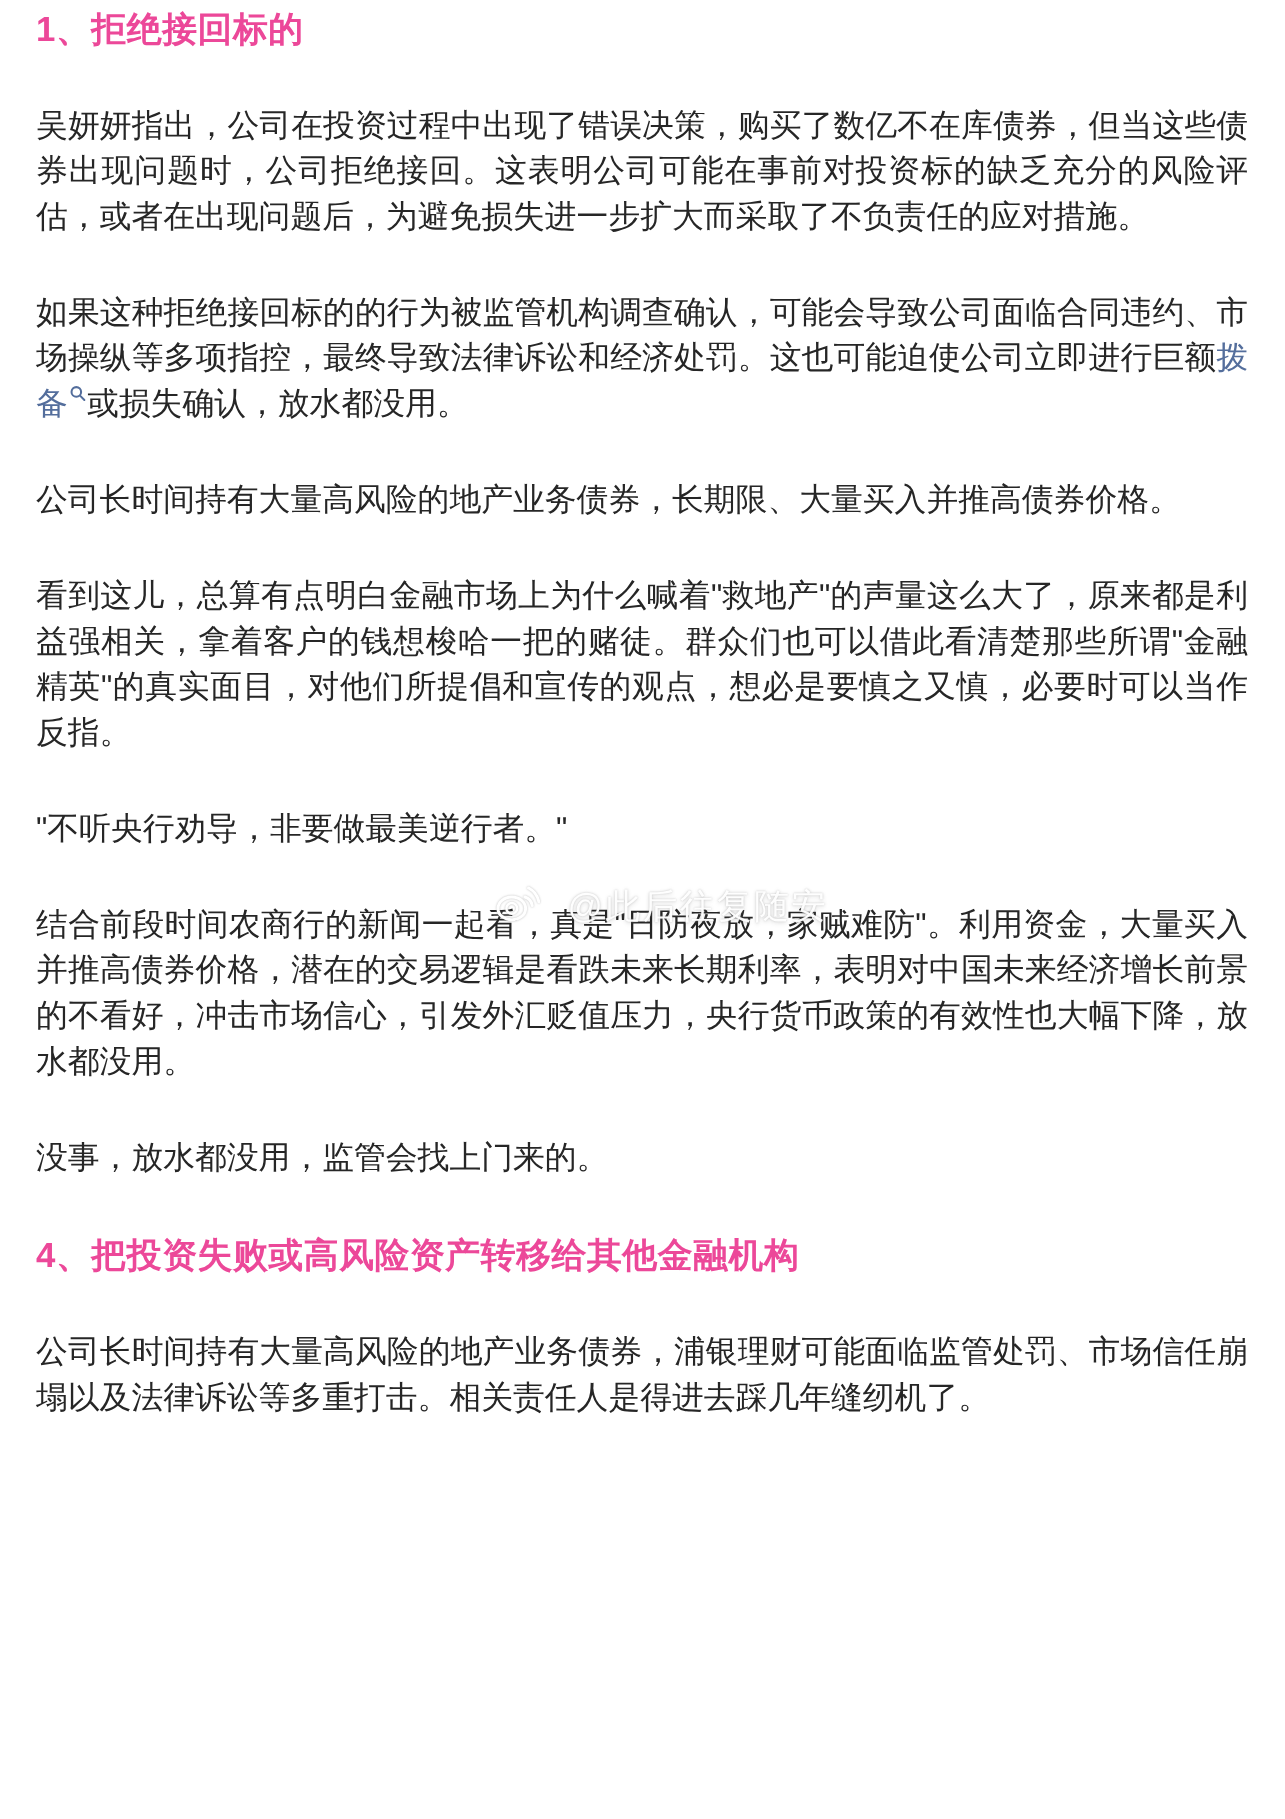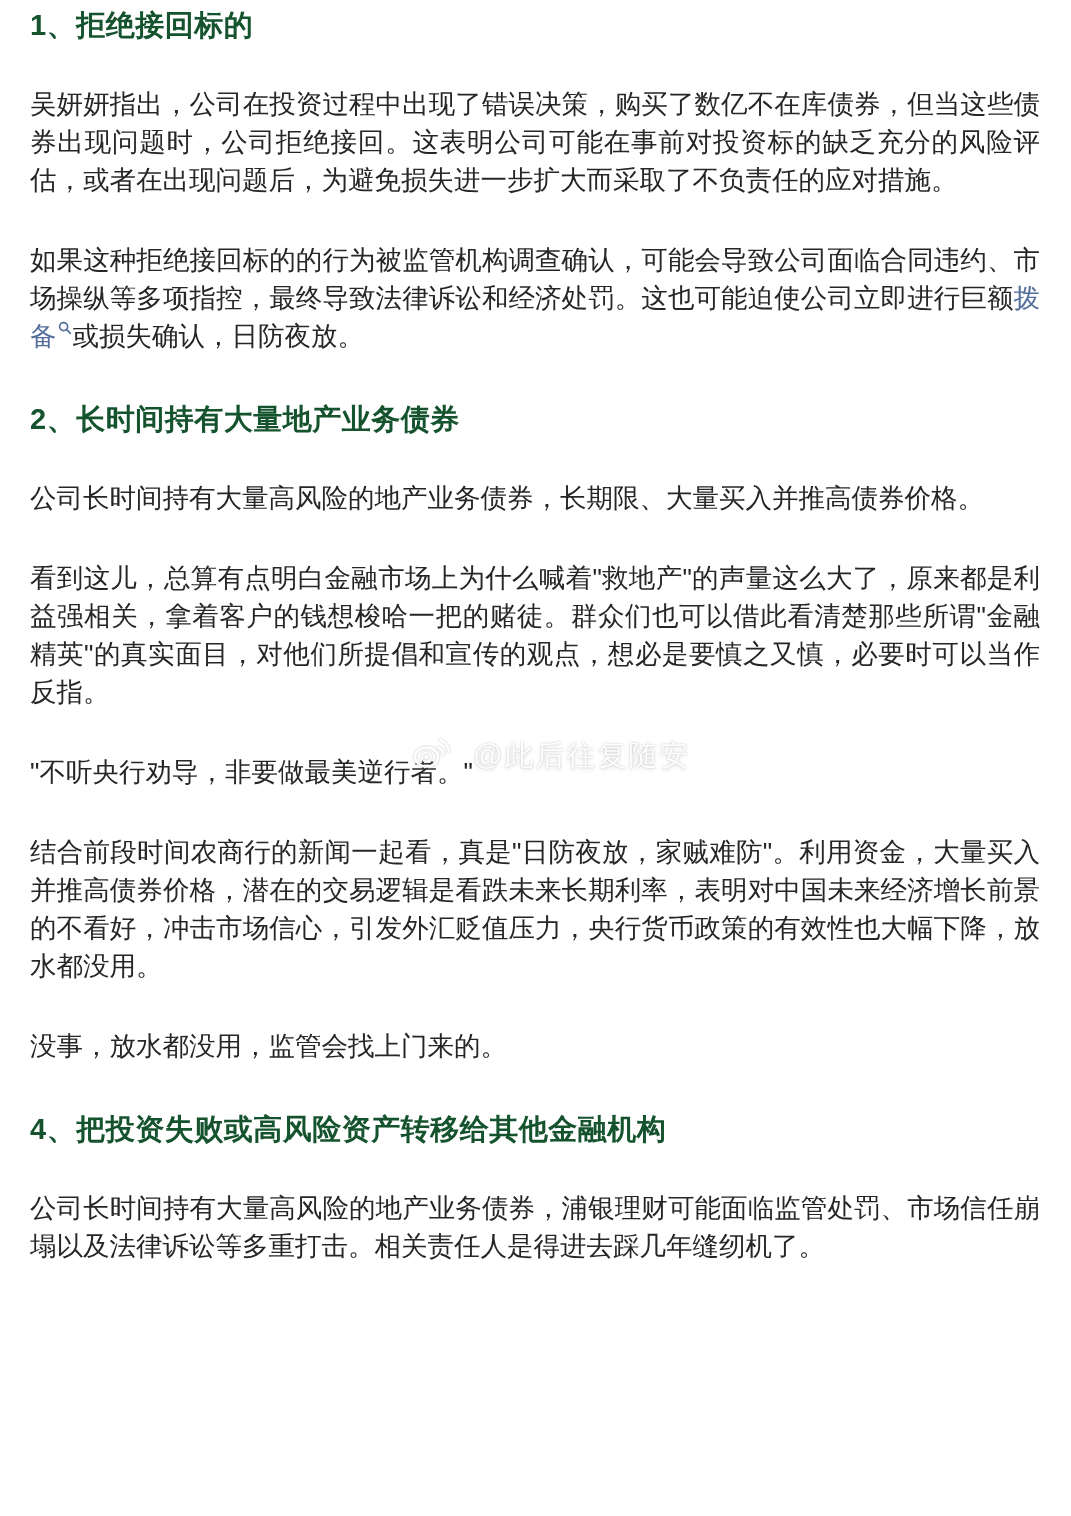--- a/index.html
+++ b/index.html
@@ -15,21 +15,21 @@
     background: #ffffff;
     padding: 7px 31px 0 30px;
     box-sizing: border-box;
     font-family: "Liberation Sans", "DejaVu Sans", sans-serif;
     color: #222222;
   }
   h2 {
     font-size: 29px;
     line-height: 36px;
     font-weight: 700;
-    color: #14532d;
+    color: #ec4899;
     margin: 46px 0 40px;
     letter-spacing: 0.5px;
   }
   section:first-of-type h2 { margin-top: 0; }
   h2 .num { font-weight: 700; }
   h2 .num.light { font-weight: 400; }
   p {
     font-size: 26.5px;
     line-height: 38px;
     margin: 42px 0;
@@ -83,25 +83,24 @@
     </svg>
     <span>@此后往复随安</span>
   </div>
 
   <section>
     <h2><span class="num">1、</span><span>拒绝接回标的</span></h2>
     <p>吴妍妍指出，公司在投资过程中出现了错误决策，购买了数亿不在库债券，但当这些债券出现问题时，公司拒绝接回。这表明公司可能在事前对投资标的缺乏充分的风险评估，或者在出现问题后，为避免损失进一步扩大而采取了不负责任的应对措施。</p>
     <p><span>如果这种拒绝接回标的的行为被监管机构调查确认，可能会导致公司面临合同违约、市场操纵等多项指控，最终导致法律诉讼和经济处罚。这也可能迫使公司立即进行巨额</span><a class="glossary"><span>拨备</span><sup class="mag"><svg width="14" height="14" viewBox="0 0 14 14" aria-hidden="true">
               <circle cx="5.6" cy="5.6" r="4" fill="none" stroke="currentColor" stroke-width="1.7"></circle>
               <line x1="8.7" y1="8.7" x2="12.3" y2="12.3" stroke="currentColor" stroke-width="1.7" stroke-linecap="round"></line>
-            </svg></sup></a><span>或损失确认，日防夜放。</span></p>
+            </svg></sup></a><span>或损失确认，放水都没用。</span></p>
   </section>
 
   <section>
-    <h2><span class="num">2、</span><span>长时间持有大量地产业务债券</span></h2>
     <p>公司长时间持有大量高风险的地产业务债券，长期限、大量买入并推高债券价格。</p>
     <p>看到这儿，总算有点明白金融市场上为什么喊着"救地产"的声量这么大了，原来都是利益强相关，拿着客户的钱想梭哈一把的赌徒。群众们也可以借此看清楚那些所谓"金融精英"的真实面目，对他们所提倡和宣传的观点，想必是要慎之又慎，必要时可以当作反指。</p>
   </section>
 
   <section>
     <p>"不听央行劝导，非要做最美逆行者。"</p>
     <p>结合前段时间农商行的新闻一起看，真是"日防夜放，家贼难防"。利用资金，大量买入并推高债券价格，潜在的交易逻辑是看跌未来长期利率，表明对中国未来经济增长前景的不看好，冲击市场信心，引发外汇贬值压力，央行货币政策的有效性也大幅下降，放水都没用。</p>
     <p>没事，放水都没用，监管会找上门来的。</p>
   </section>
 

